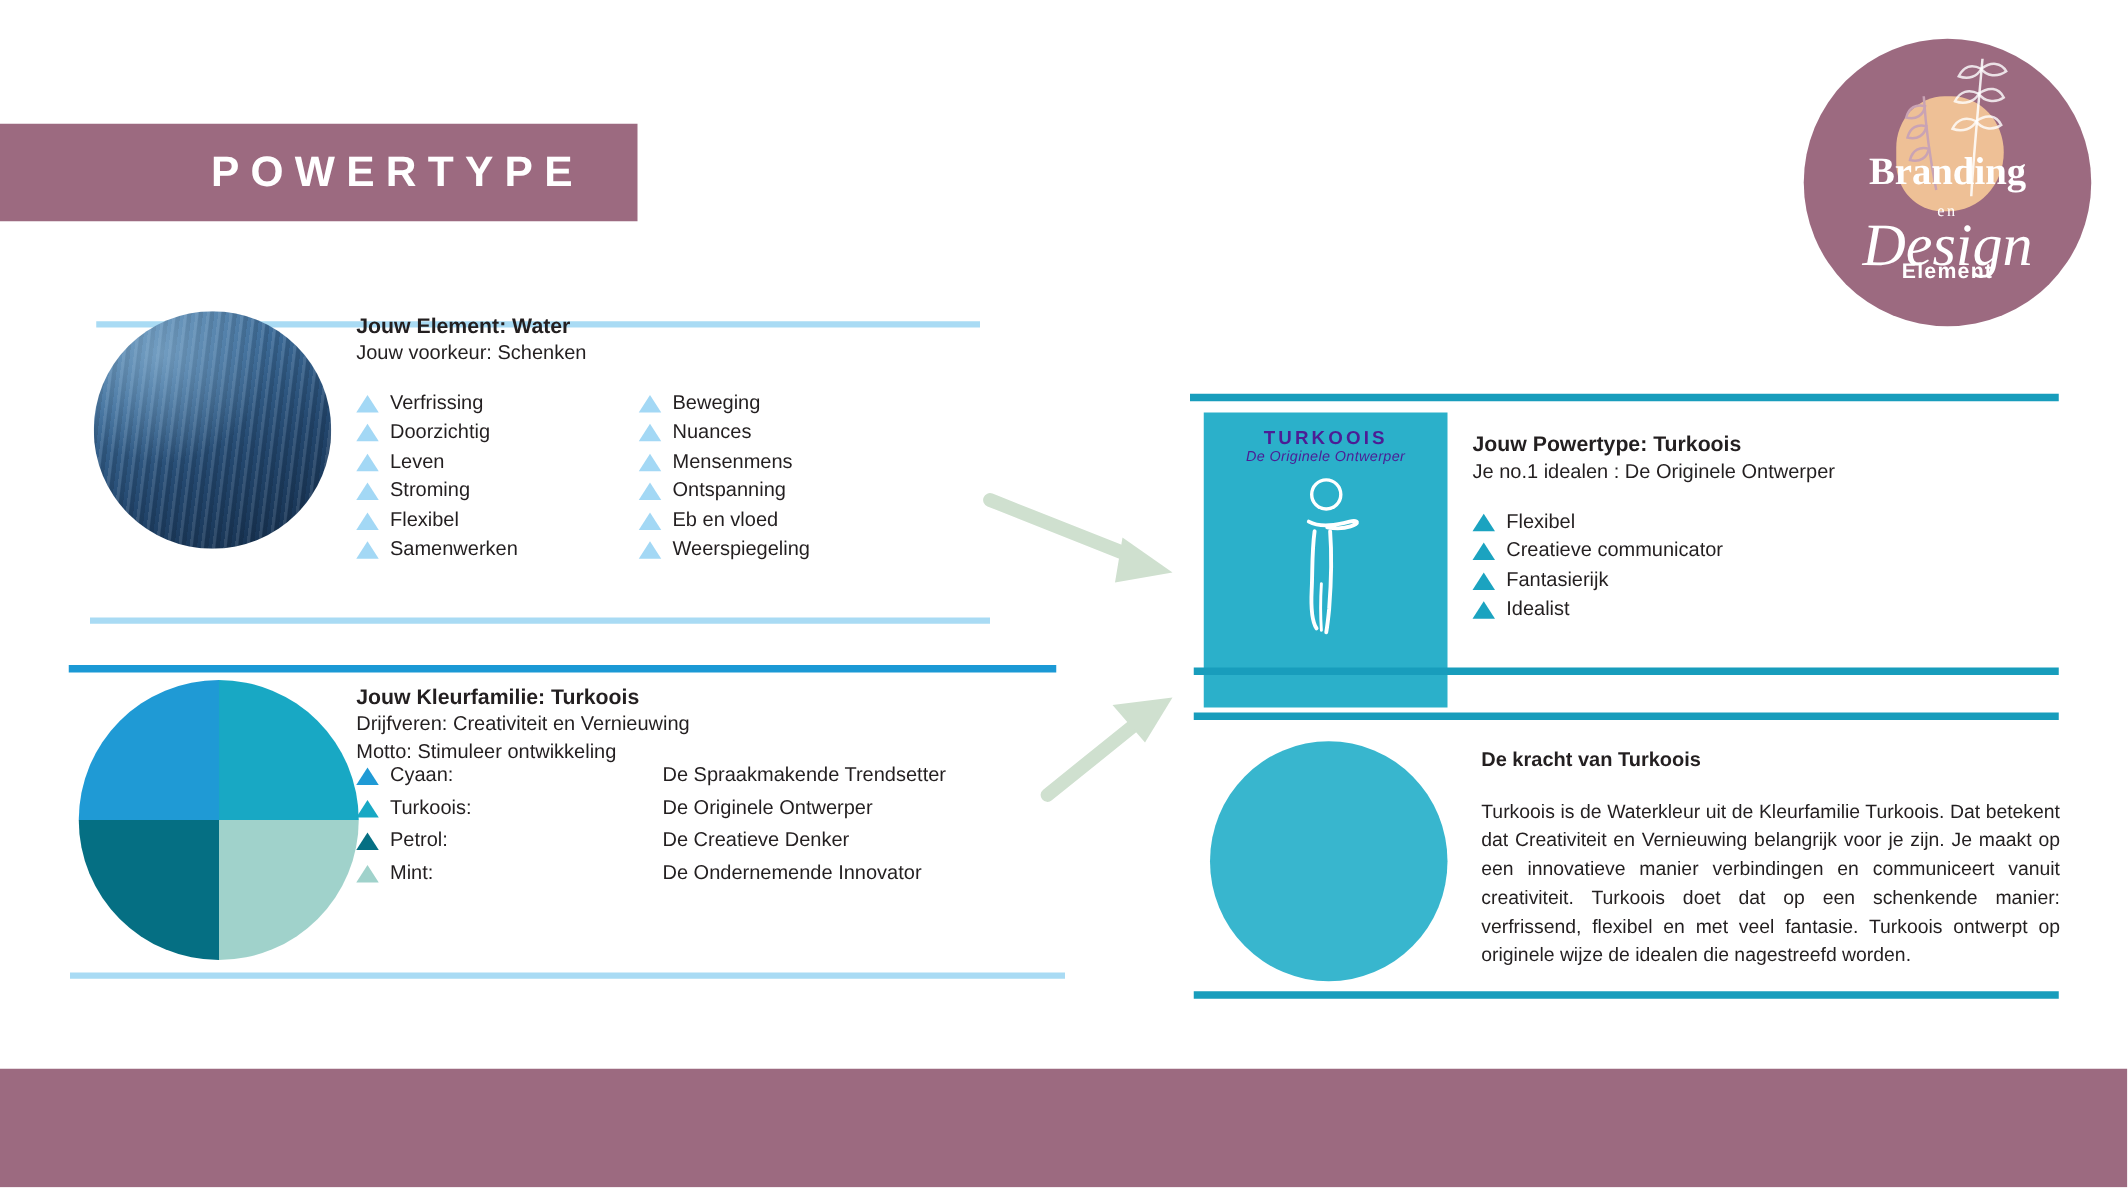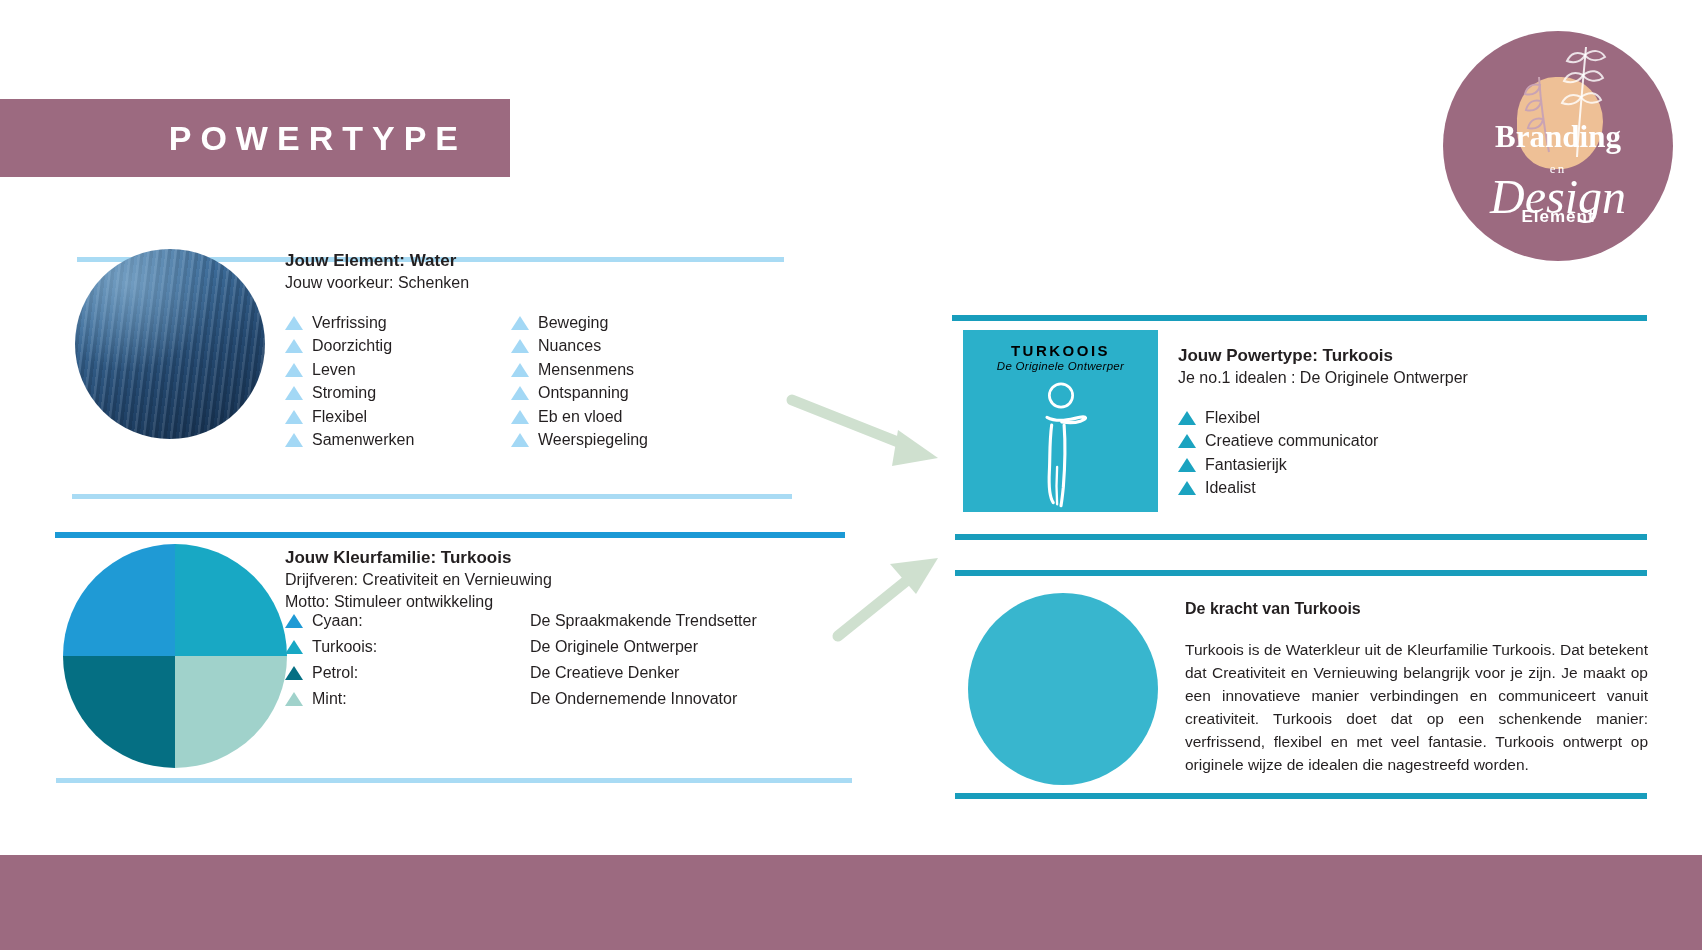--- a/index.html
+++ b/index.html
@@ -56,21 +56,21 @@
     background:conic-gradient(var(--pie-turkoois) 0 25%, var(--pie-mint) 0 50%, var(--pie-petrol) 0 75%, var(--pie-cyan) 0 100%);}
 
   .legend-row{display:flex;align-items:center;height:26px;}
   .legend-label{font-size:16px;}
   .legend-value{font-size:16px;line-height:26px;}
 
   
   .arrows{left:770px;top:378px;width:200px;height:290px;}
 
   
-  .pt-box{left:963px;top:330px;width:195px;height:182px;background:var(--turquoise);text-align:center;color:#000000;}
+  .pt-box{left:963px;top:330px;width:195px;height:236px;background:var(--turquoise);text-align:center;color:#4c1d95;}
   .pt-box-title{margin-top:12px;font-size:15px;font-weight:700;letter-spacing:2.5px;}
   .pt-box-sub{font-size:11.5px;font-style:italic;margin-top:1px;letter-spacing:0.3px;}
   .pt-figure{margin-top:8px;}
 
   
   .kracht-circle{left:968px;top:593px;width:190px;height:192px;border-radius:50%;background:var(--turquoise2);}
   .kracht-title{left:1185px;top:600px;font-size:16px;font-weight:700;}
   .kracht-body{left:1185px;top:638px;width:463px;font-size:15.5px;line-height:23px;text-align:justify;}
 
   

